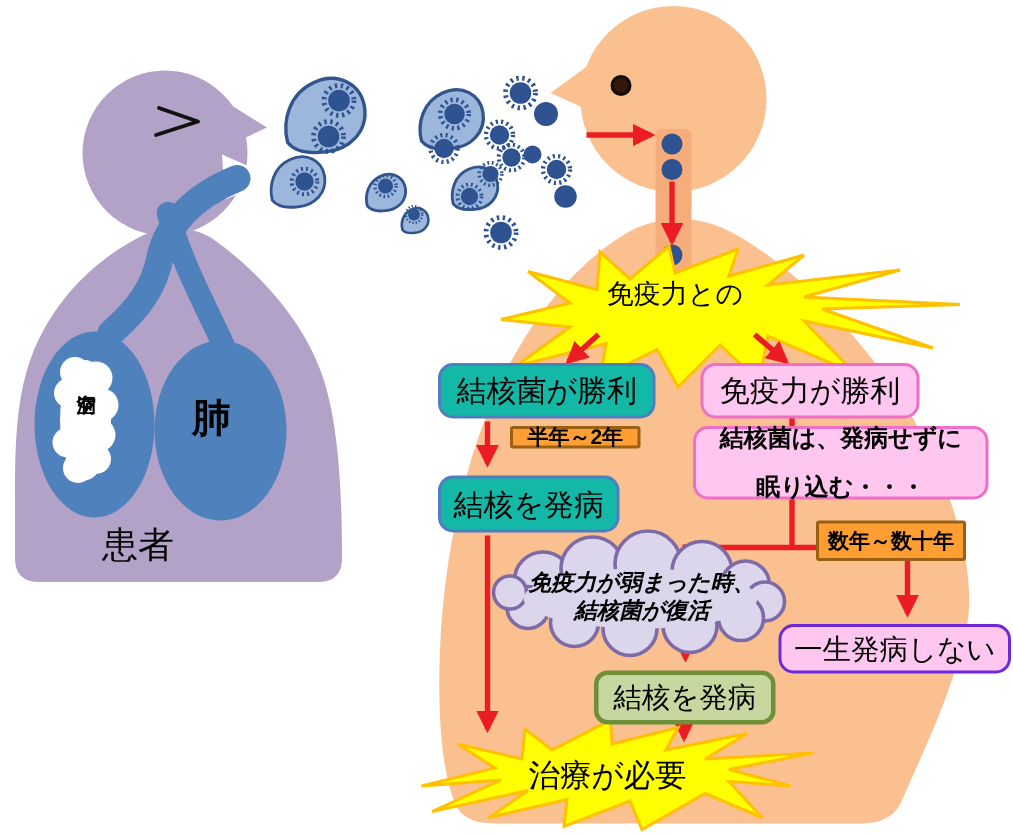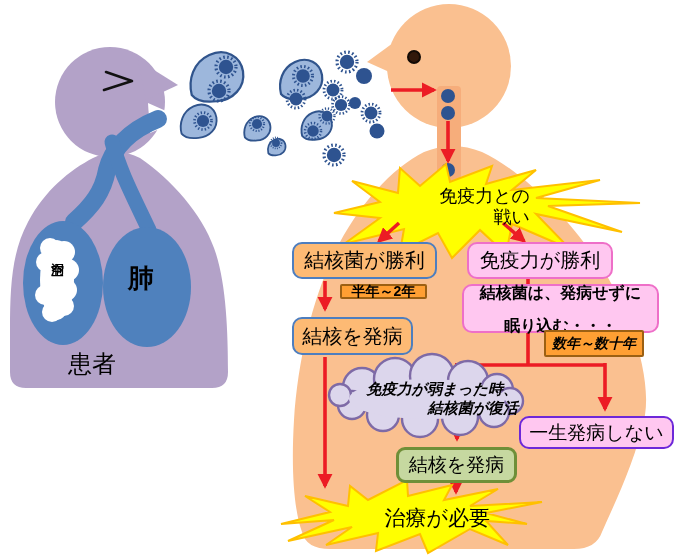--- a/index.html
+++ b/index.html
@@ -3,28 +3,28 @@
 <meta charset="utf-8">
 <style>
   html,body{margin:0;padding:0;background:#ffffff;}
   #stage{
     position:relative;width:675px;height:557px;overflow:hidden;
     font-family:"Liberation Sans","DejaVu Sans",sans-serif;color:#000;
     background:#fff;
   }
   #scene{position:absolute;left:0;top:0;}
   .lbl{position:absolute;line-height:1.15;white-space:nowrap;}
-  .center{text-align:right;}
+  .center{text-align:center;}
   
   .fbox{
     position:absolute;box-sizing:border-box;border-radius:10px;
     display:flex;flex-direction:column;align-items:center;justify-content:center;
     text-align:center;
   }
-  .blue-box{background:#fdba74;border:2px solid #4d7ebf;font-size:20px;}
+  .blue-box{background:#14b8a6;border:2px solid #4d7ebf;font-size:20px;}
   .pink-box{background:#ffc7f0;border:2px solid #ee6fc8;font-size:20px;}
   .pink-box-small{background:#ffc7f0;border:2px solid #6d28d9;font-size:19px;}
   .green-box{background:#c6d8a0;border:3px solid #6f8f38;font-size:19px;border-radius:9px;}
   .orange-tag{background:#ff9f33;border:2px solid #9c6013;font-weight:bold;font-size:14px;border-radius:2px;}
   .bold2{font-weight:bold;font-size:16px;line-height:21px;gap:12px;}
   .cloud-text{font-weight:bold;font-size:15px;line-height:19px;}
   .burst-text{font-size:18px;line-height:21px;}
   .burst-text2{font-size:21px;}
   .v-label{writing-mode:vertical-rl;text-orientation:upright;font-weight:bold;font-size:13px;letter-spacing:1px;}
   .lung-label{font-weight:bold;font-size:26px;}
@@ -161,37 +161,36 @@
               498,489 470,506 542,502 486,513 527,524 486,521 508,545 470,529 428,553 420,534
               376,551 378,533 326,545 352,527 288,541 334,520"></polygon>
   </svg>
 
   <div class="lbl v-label" style="left:49px;top:252px;">空洞</div>
   <div class="lbl lung-label" style="left:128px;top:264px;">肺</div>
   <div class="lbl caption" style="left:68px;top:350px;">患者</div>
 
   <div class="lbl burst-text center" style="left:370px;top:186px;width:160px;">
     <div>免疫力との</div>
-    <div>戦い</div>
   </div>
 
   <div class="fbox blue-box" style="left:292px;top:242px;width:145px;height:37px;">結核菌が勝利</div>
 
   <div class="fbox pink-box" style="left:467px;top:242px;width:146px;height:37px;">免疫力が勝利</div>
 
   <div class="fbox orange-tag" style="left:340px;top:284px;width:87px;height:15px;">半年～2年</div>
 
   <div class="fbox blue-box" style="left:292px;top:317px;width:121px;height:38px;">結核を発病</div>
 
   <div class="fbox pink-box bold2" style="left:462px;top:284px;width:197px;height:49px;">
     <div>結核菌は、発病せずに</div>
     <div>眠り込む・・・</div>
   </div>
 
-  <div class="fbox orange-tag" style="left:544px;top:330px;width:100px;height:27px;font-style:italic;">数年～数十年</div>
+  <div class="fbox orange-tag" style="left:544px;top:347px;width:100px;height:27px;">数年～数十年</div>
 
   <div class="lbl cloud-text center" style="left:338px;top:379px;width:180px;font-style:italic;">
     <div>免疫力が弱まった時、</div>
     <div>結核菌が復活</div>
   </div>
 
   <div class="fbox pink-box-small" style="left:519px;top:416px;width:155px;height:33px;">一生発病しない</div>
 
   <div class="fbox green-box" style="left:396px;top:447px;width:121px;height:36px;">結核を発病</div>
 

